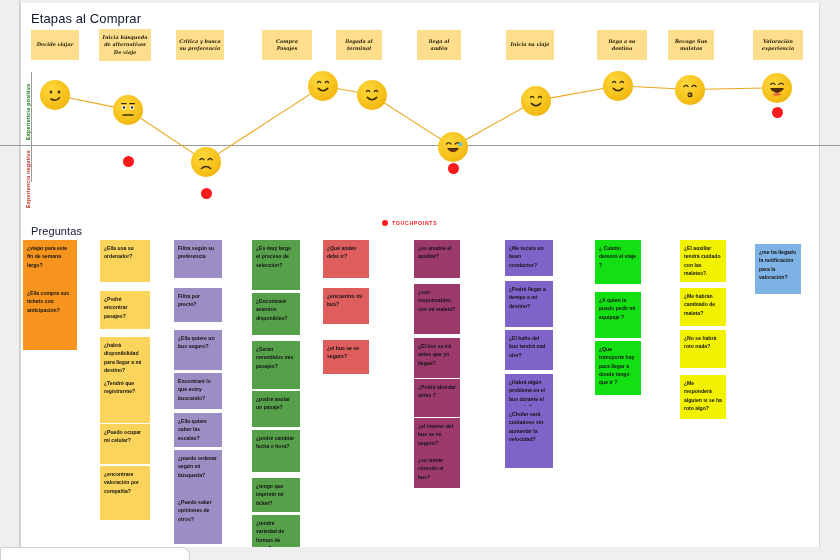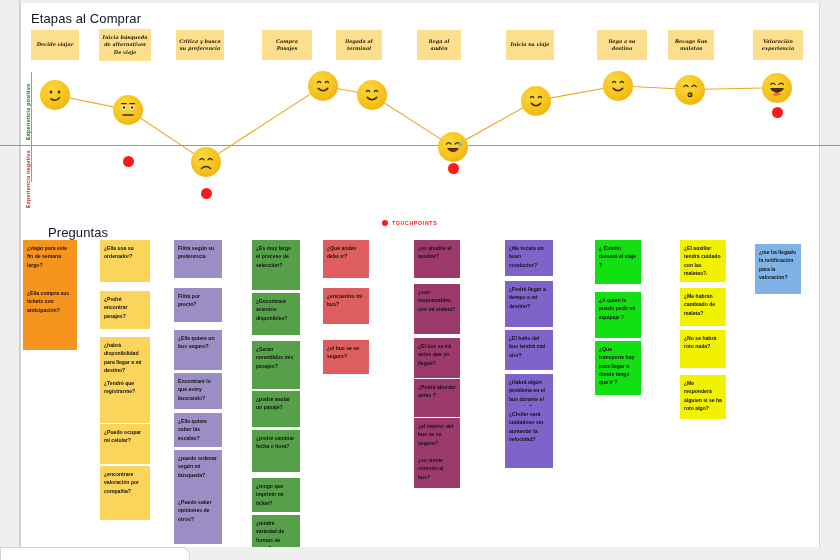--- a/index.html
+++ b/index.html
@@ -39,21 +39,21 @@
   }
   
   .section-title {
     position: absolute;
     font-size: 13px;
     font-weight: normal;
     color: #0f172a;
     letter-spacing: .1px;
   }
   #title-etapas { left: 31px; top: 11px; }
-  #title-preguntas { left: 48px; top: 225px; font-size: 13px; }
+  #title-preguntas { left: 31px; top: 225px; font-size: 11px; }
 
   
   .stage {
     position: absolute;
     background: #FCDE8C;
     color: #241c06;
     font-family: "DejaVu Serif", serif;
     font-weight: bold;
     font-style: italic;
     font-size: 5px;

